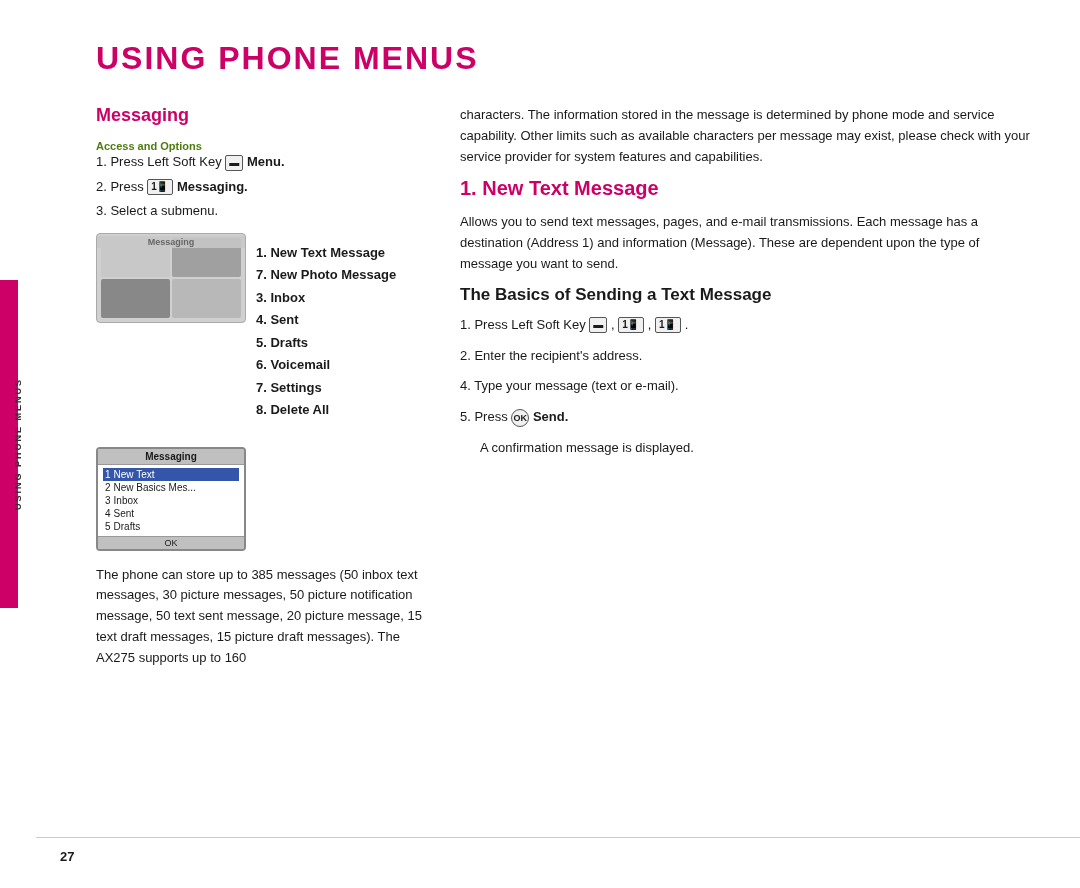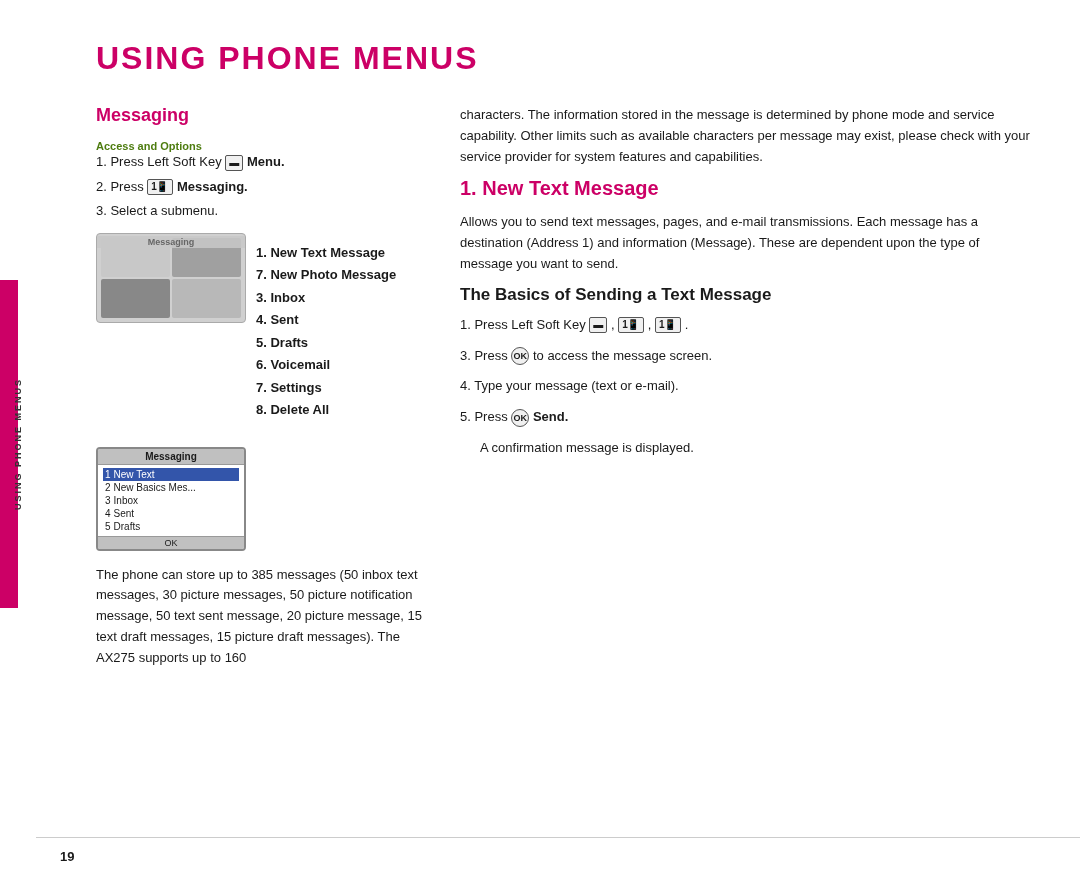--- a/index.html
+++ b/index.html
@@ -395,26 +395,24 @@
       <div class="step-item">
         <span>1. Press Left Soft Key </span>
         <span class="key-icon">▬</span>
         <span> , </span>
         <span class="key-icon">1📱</span>
         <span> , </span>
         <span class="key-icon">1📱</span>
         <span> .</span>
       </div>
 
-
       <div class="step-item">
-        <span>3. Press</span>
-        <span class="circle-icon">OK</span>
-        <span>to access the message screen.</span>
-      </div>
+        <span>2. Enter the recipient's address.</span>
+      </div>
+
 
       <div class="step-item">
         <span>4. Type your message (text or e-mail).</span>
       </div>
 
       <div class="step-item">
         <span>5. Press</span>
         <span class="circle-icon">OK</span>
         <strong> Send.</strong>
       </div>
@@ -422,13 +420,13 @@
       <div class="step-item" style="margin-left:20px;">
         <span>A confirmation message is displayed.</span>
       </div>
     </div>
 
   </div>
 </div>
 
 <div class="divider"></div>
 
-<div class="page-number">19</div>
+<div class="page-number">27</div>
 
 </body></html>

